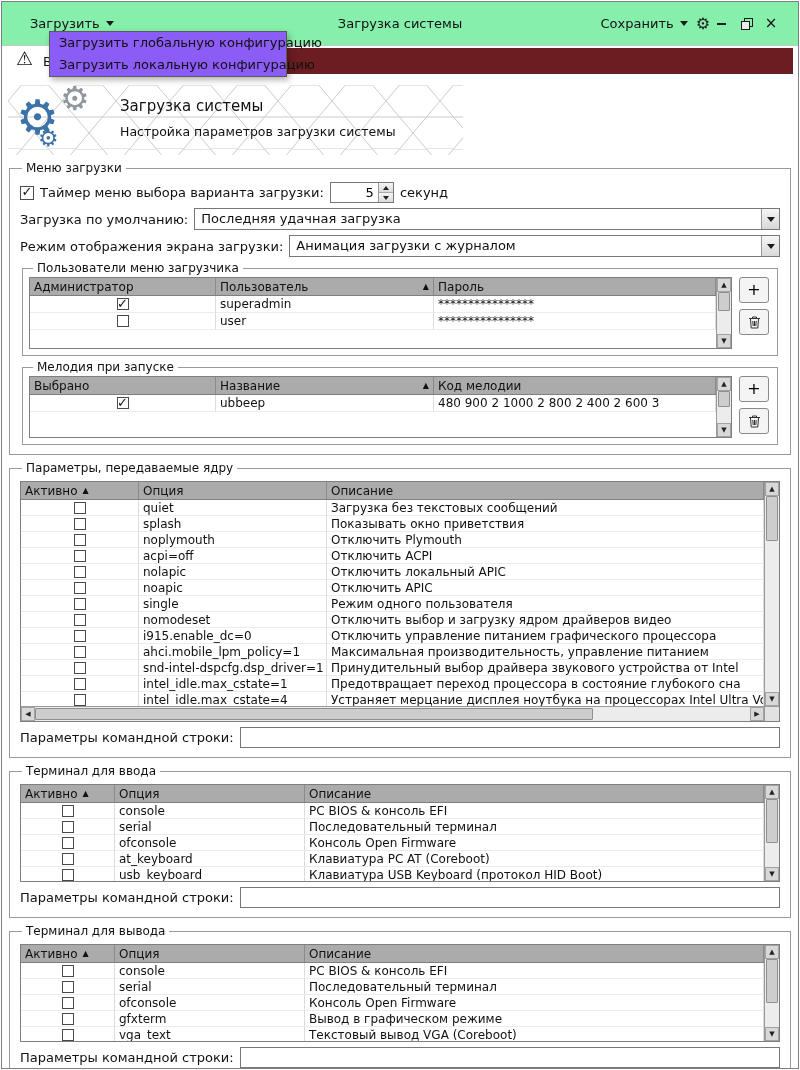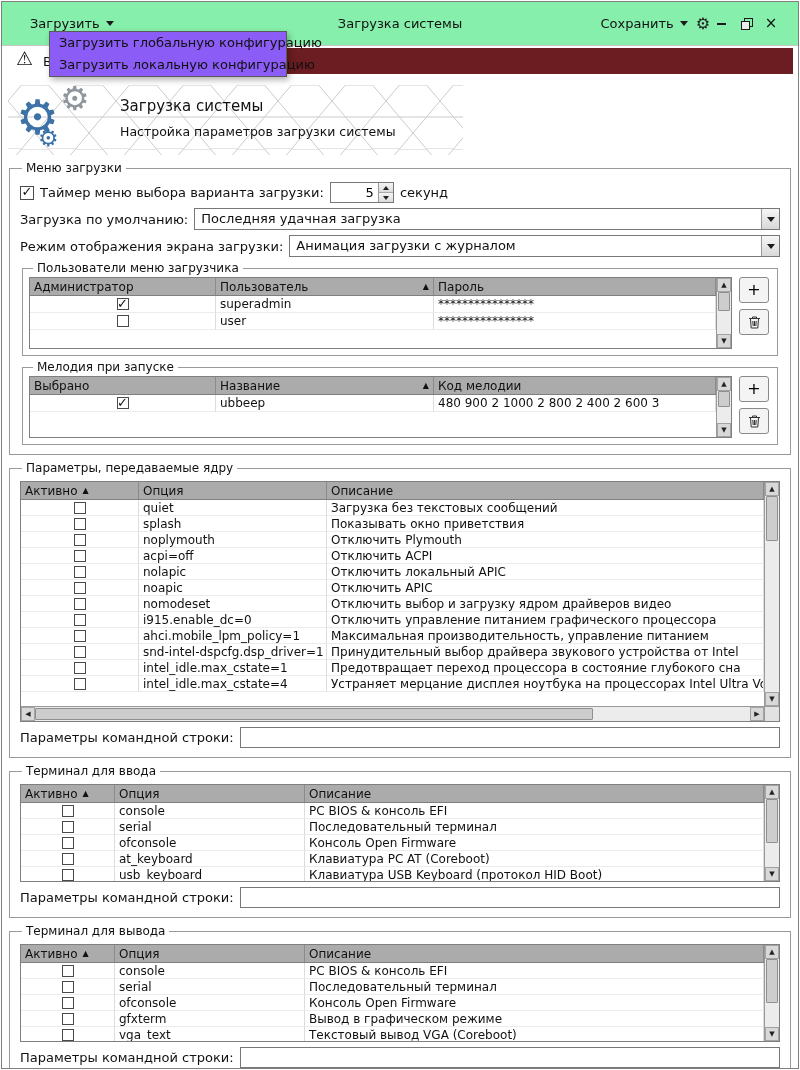--- a/index.html
+++ b/index.html
@@ -394,20 +394,27 @@
             <div class="c k-act ccb">
               <span class="cb"></span>
             </div>
             <div class="c k-opt">noapic</div>
             <div class="c k-desc">Отключить APIC</div>
           </div>
         <div class="trow">
             <div class="c k-act ccb">
               <span class="cb"></span>
             </div>
+            <div class="c k-opt">single</div>
+            <div class="c k-desc">Режим одного пользователя</div>
+          </div>
+        <div class="trow">
+            <div class="c k-act ccb">
+              <span class="cb"></span>
+            </div>
             <div class="c k-opt">nomodeset</div>
             <div class="c k-desc">Отключить выбор и загрузку ядром драйверов видео</div>
           </div>
         <div class="trow">
             <div class="c k-act ccb">
               <span class="cb"></span>
             </div>
             <div class="c k-opt">i915.enable_dc=0</div>
             <div class="c k-desc">Отключить управление питанием графического процессора</div>
           </div>

